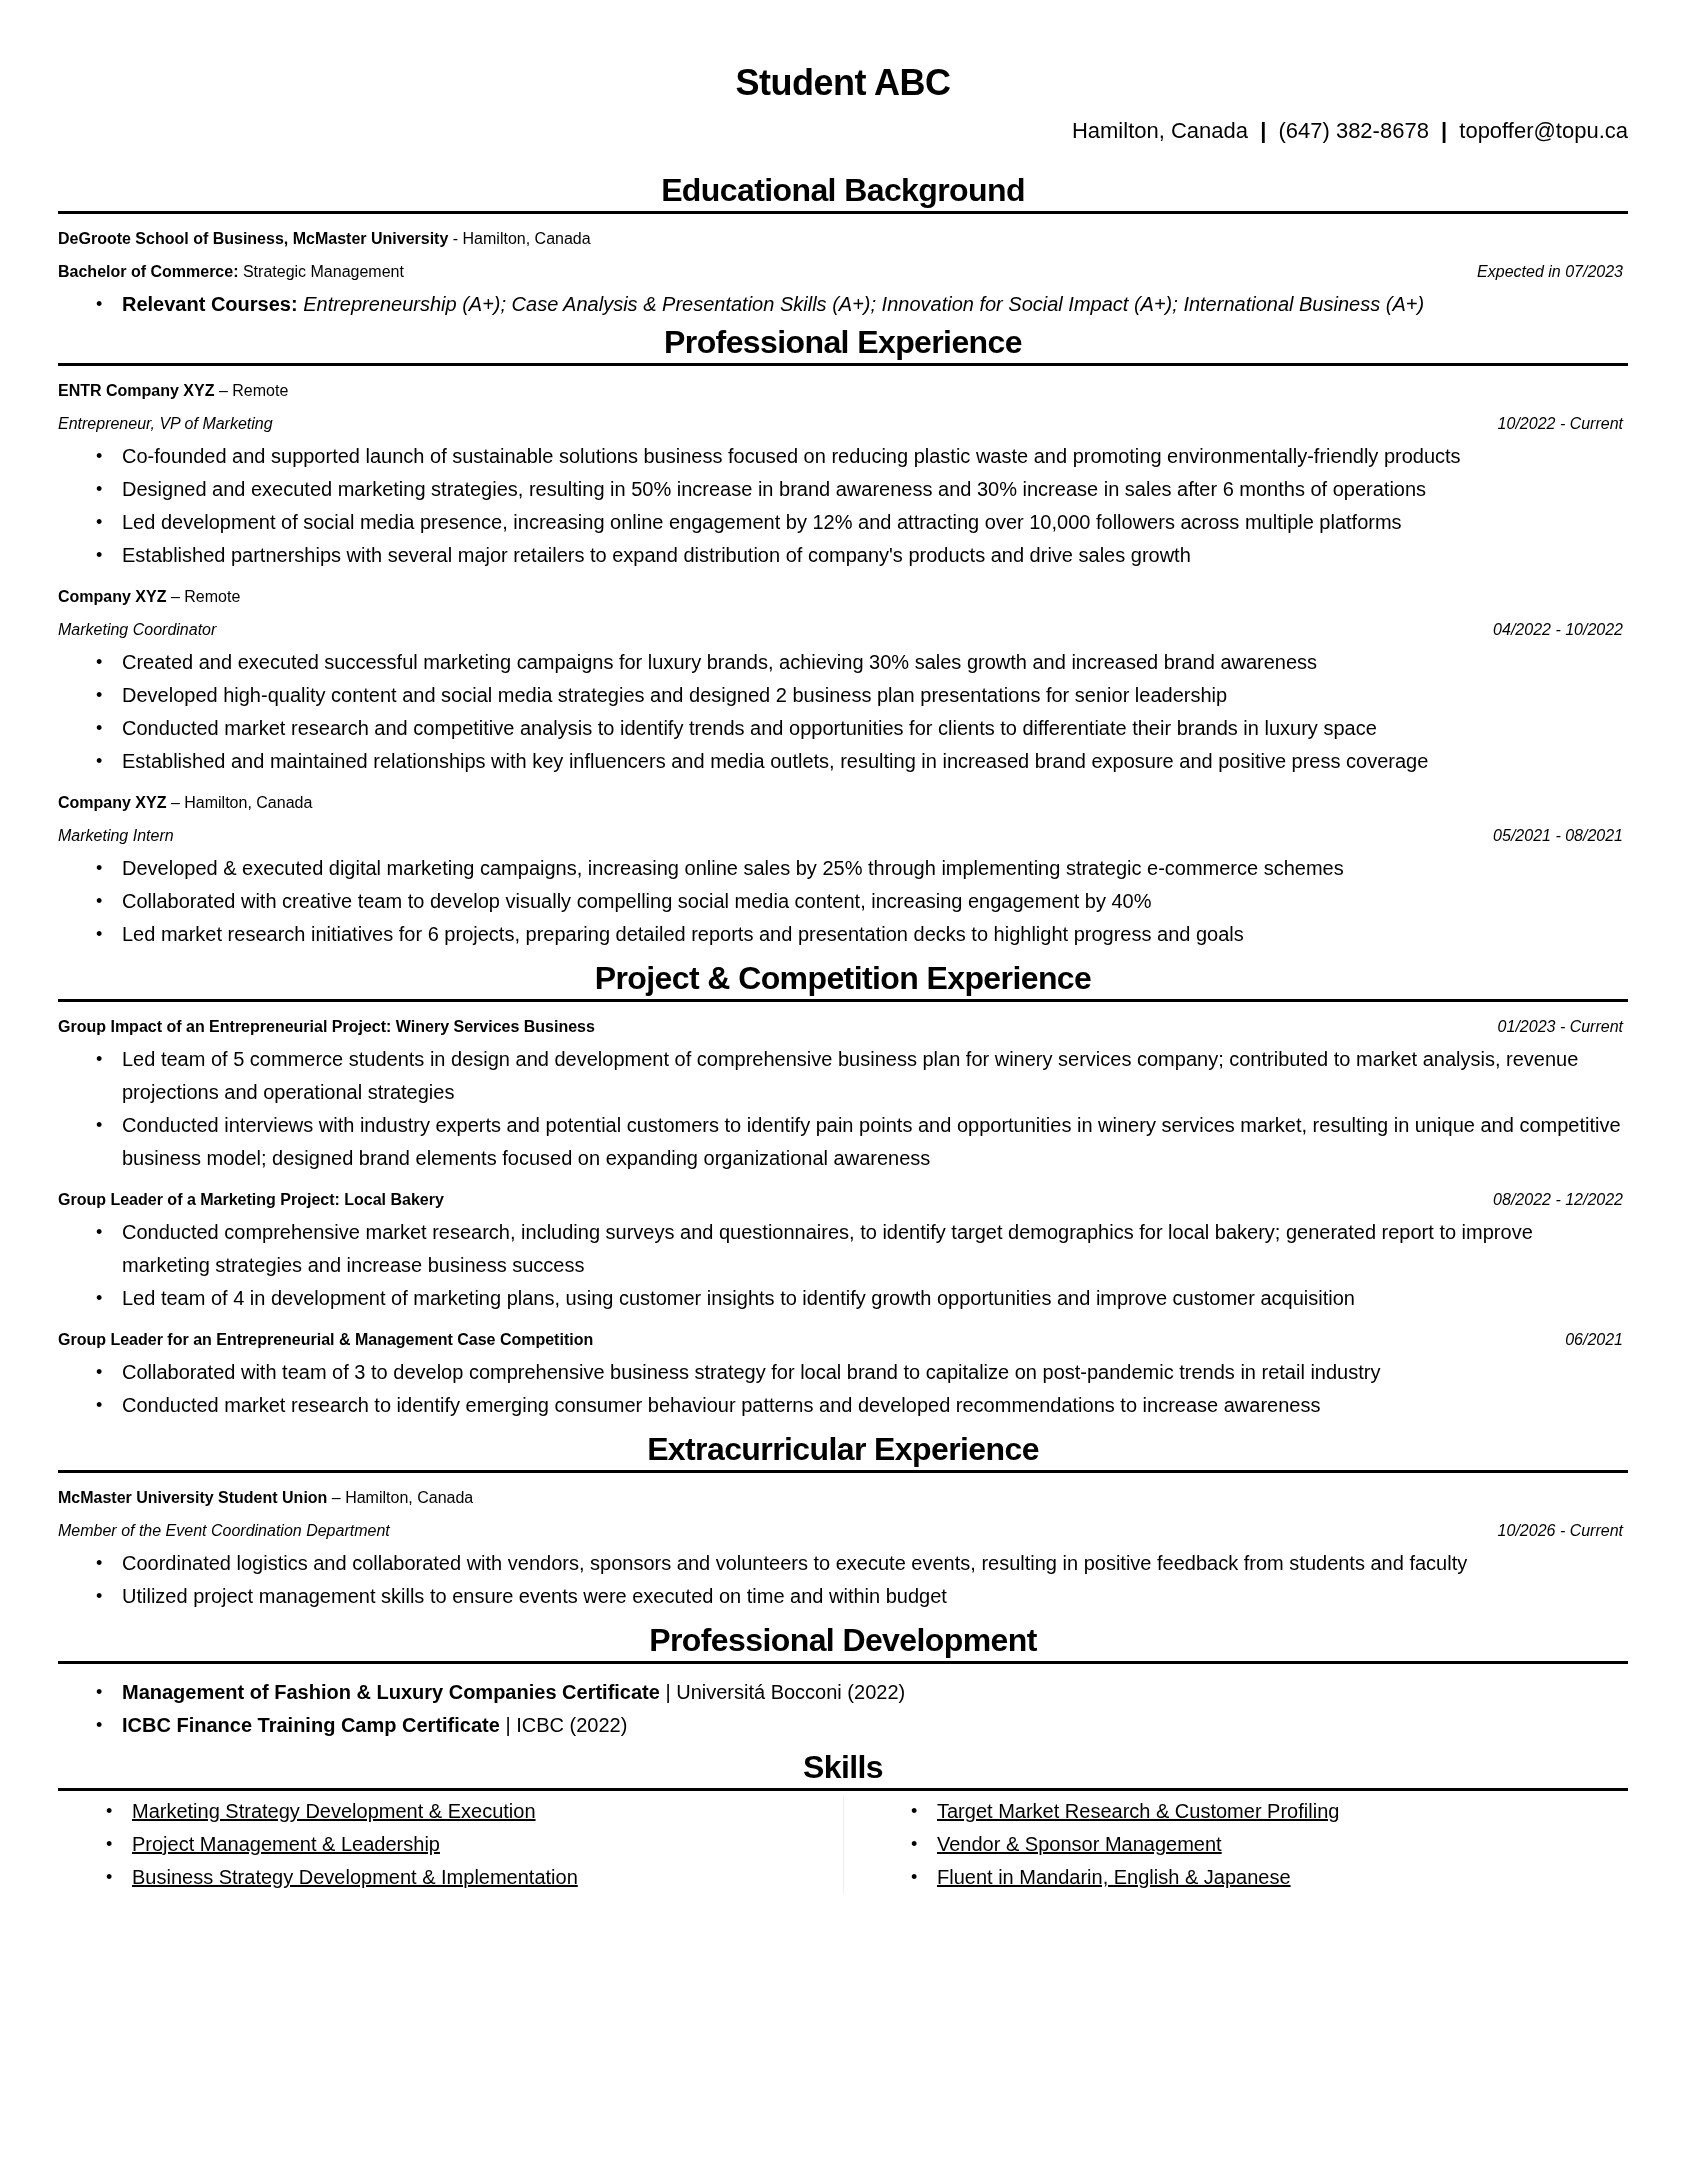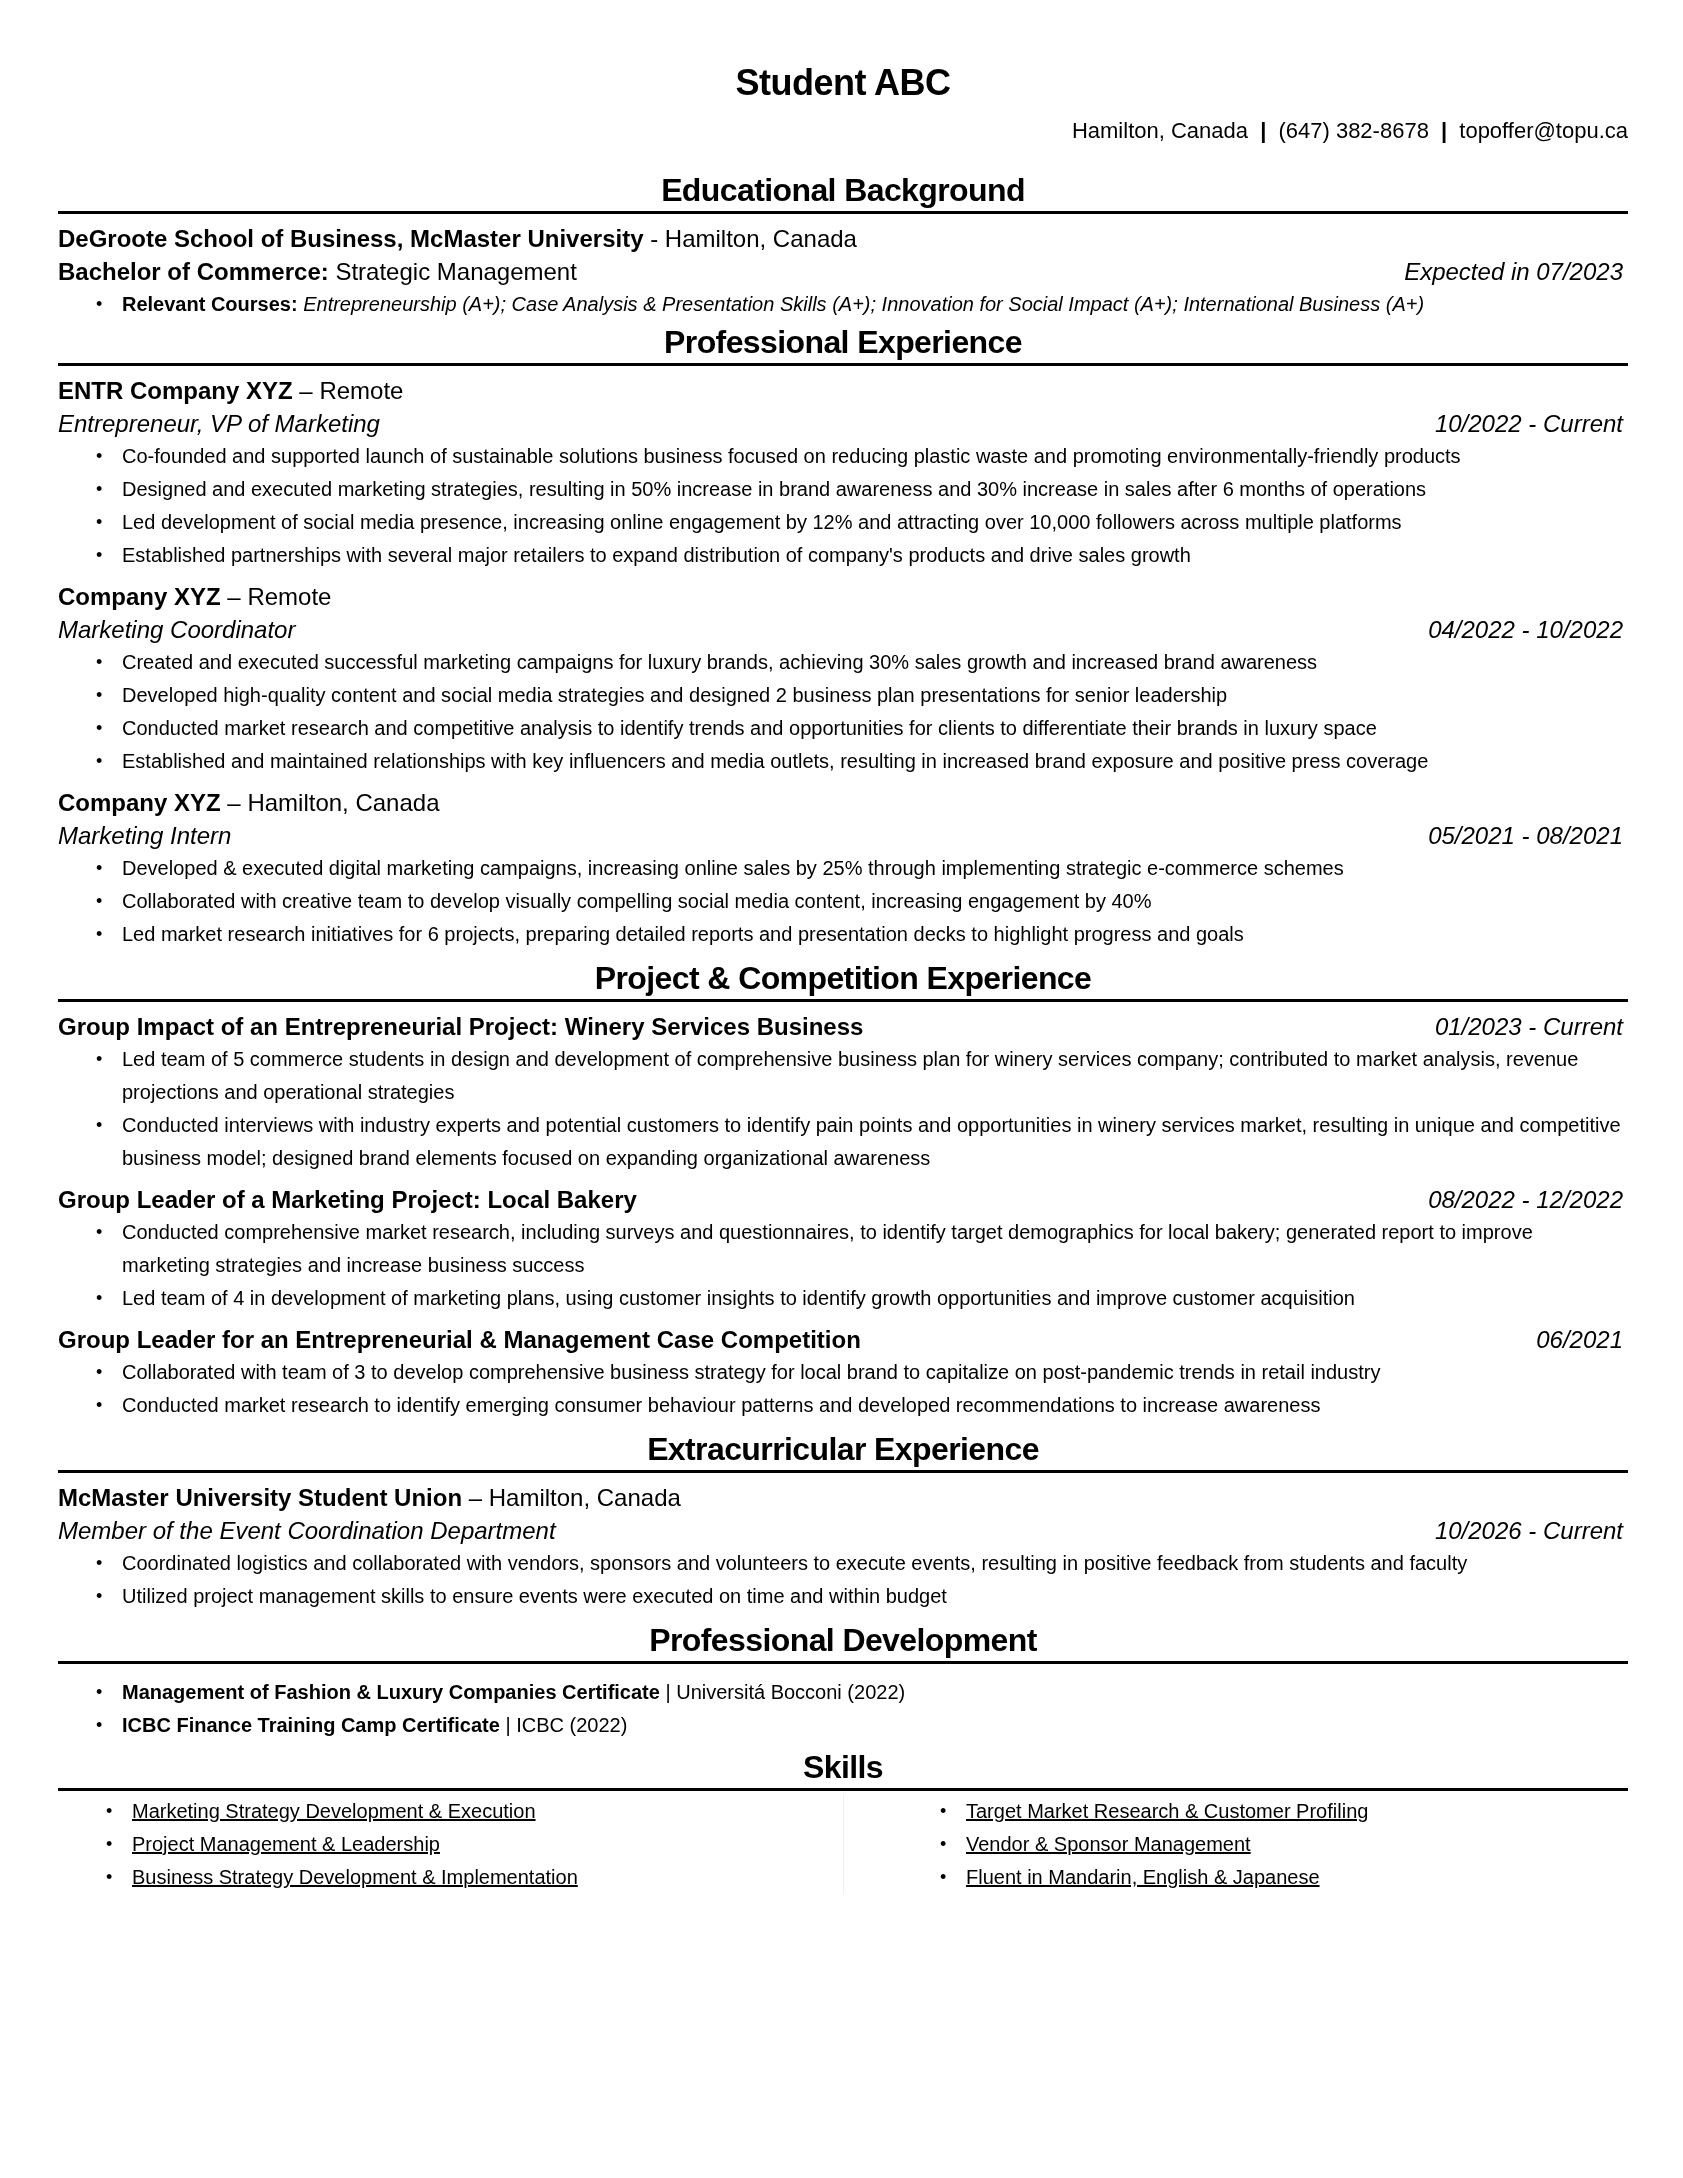--- a/index.html
+++ b/index.html
@@ -42,21 +42,21 @@
   }
   .rule {
     height: 3px;
     background: #000;
     margin-top: 2px;
     margin-bottom: 8px;
   }
   .row {
     display: flex;
     justify-content: space-between;
-    font-size: 24px;
+    font-size: 16px;
     line-height: 33px;
     height: 33px;
     white-space: nowrap;
   }
   .row .right { font-style: italic; padding-right: 5px; }
   .bold { font-weight: bold; }
   .ital { font-style: italic; }
   ul.bullets {
     list-style: none;
     margin-left: 38px;
@@ -79,21 +79,21 @@
   .skills-grid {
     display: flex;
     width: 1570px;
   }
   .skills-col {
     width: 785px;
     padding-left: 12px;
   }
   .skills-col.right-col {
     border-left: 1px solid #f0f0f0;
-    padding-left: 60px;
+    padding-left: 31px;
   }
   .skills-col ul.bullets { margin-left: 36px; width: auto; text-decoration: underline; }
   .skills-col ul.bullets li { line-height: 33px; }
 </style>
 </head>
 <body>
 
 <div class="page">
 
   <div class="name">Student ABC</div>

